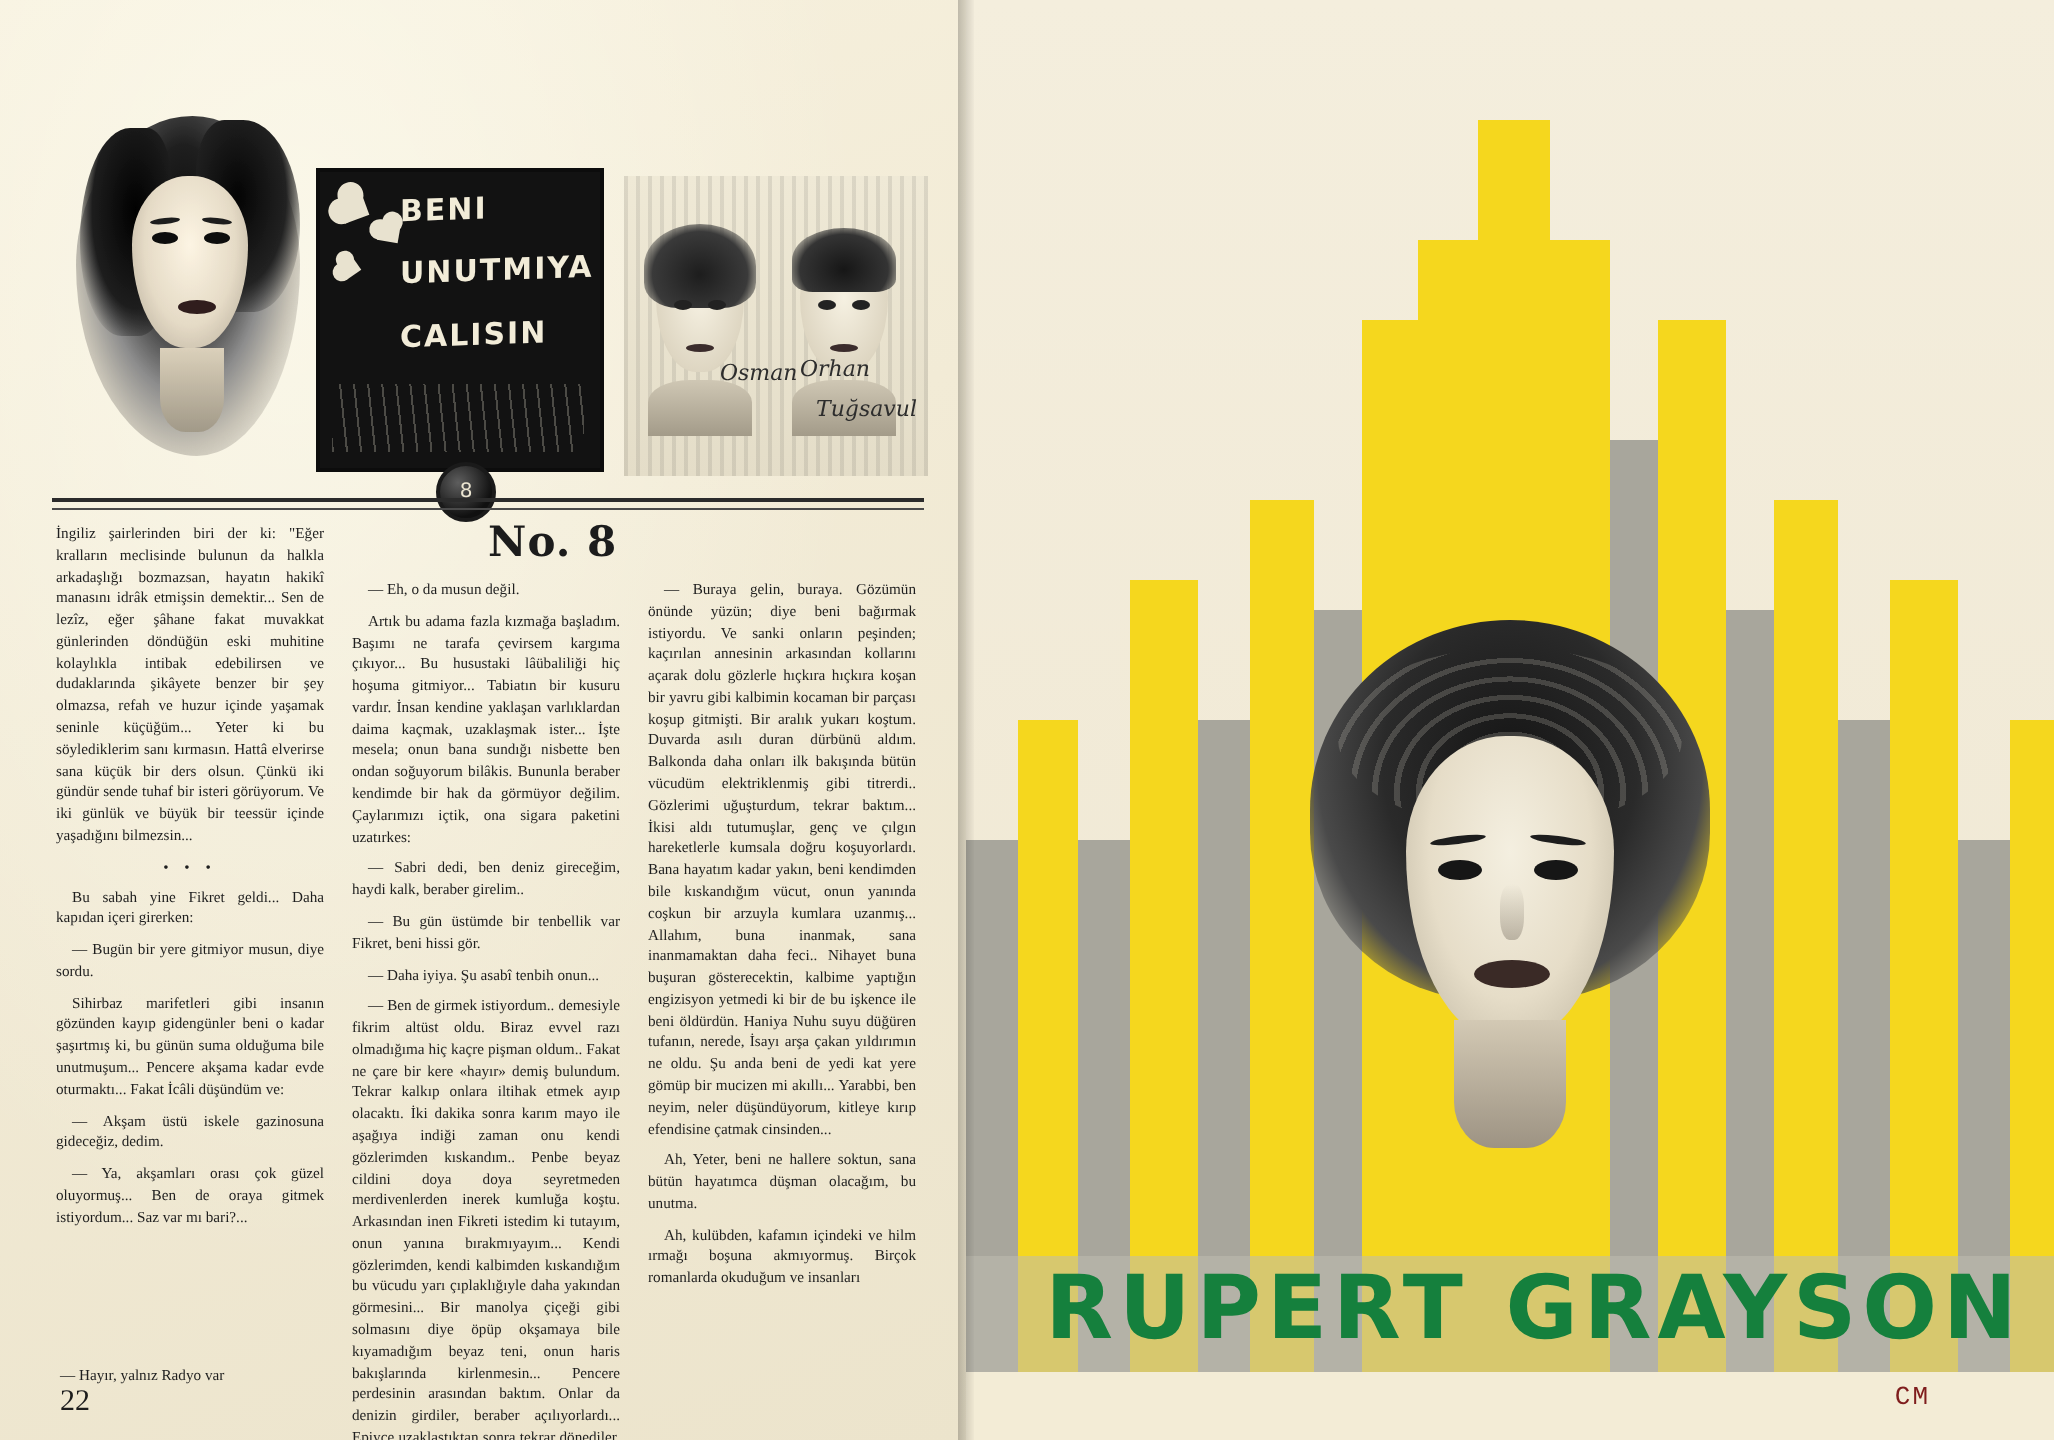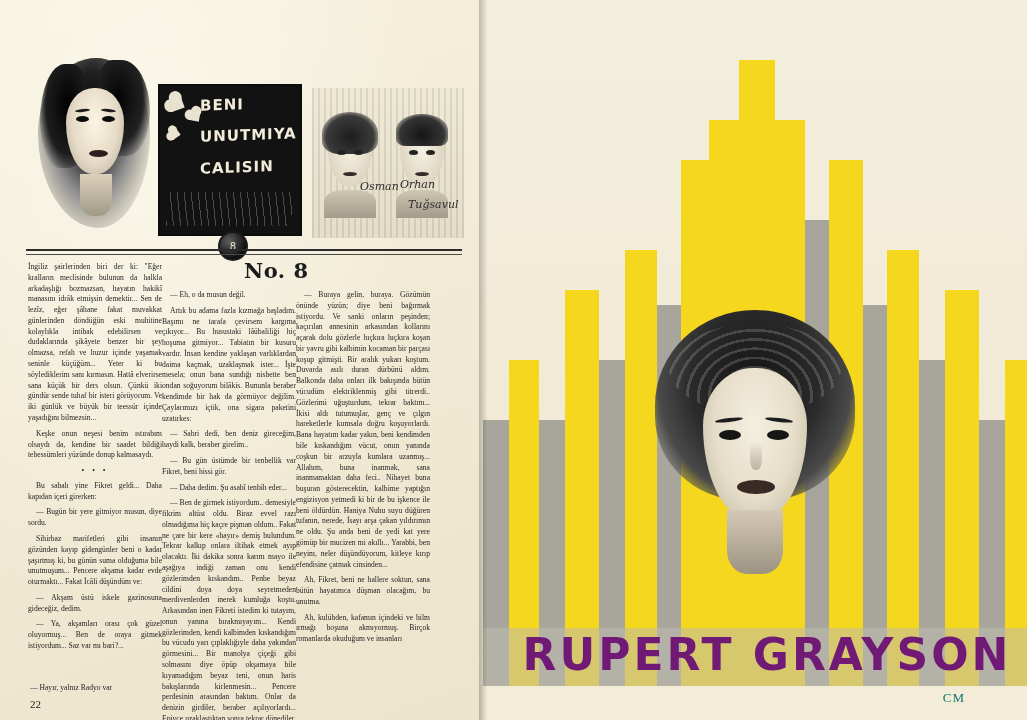--- a/index.html
+++ b/index.html
@@ -230,39 +230,40 @@
     color: #1c1c1c;
     letter-spacing: .5px;
   }
 
   
   .columns {
     position: absolute;
     left: 28px; top: 262px;
     width: 432px; height: 430px;
     display: flex;
+    gap: 14px;
   }
   .col {
     width: 134px;
     font-family: "Liberation Serif", serif;
     font-size: 7.6px;
     line-height: 1.42;
     color: #1e1e1e;
     text-align: justify;
   }
   .col p { margin: 0 0 5px 0; text-indent: 8px; }
   .col p.no-ind { text-indent: 0; }
   .col .dots { text-align: center; letter-spacing: 3px; margin: 4px 0; }
   .col-2, .col-3 { margin-top: 28px; }
 
   .page-num {
     position: absolute;
     left: 30px; bottom: 10px;
     font-family: "Liberation Serif", serif;
-    font-size: 11px;
+    font-size: 15px;
     color: #1c1c1c;
   }
   .radio-line {
     position: absolute;
     left: 30px; bottom: 28px;
     width: 130px;
     font-family: "Liberation Serif", serif;
     font-size: 7.6px;
     color: #1e1e1e;
   }
@@ -300,21 +301,21 @@
     z-index: 5;
   }
   .title .l2 { font-size: 43px; }
   .author {
     position: absolute;
     left: 0; right: 0;
     bottom: 40px;
     text-align: center;
     font-family: "DejaVu Sans", sans-serif;
     font-weight: bold;
-    color: #701a75;
+    color: #15803d;
     font-size: 44px;
     letter-spacing: 3px;
     z-index: 5;
     padding-left: 24px;
   }
   .cover-face {
     position: absolute;
     left: 50%;
     transform: translateX(-50%);
     top: 310px;
@@ -364,23 +365,23 @@
   }
   .cover-face .cf-neck {
     position: absolute; left: 72px; top: 200px;
     width: 56px; height: 64px;
     background: linear-gradient(180deg, #d3c9b4, #9d9383);
     border-radius: 0 0 36% 36%;
   }
   .monogram {
     position: absolute;
     right: 62px; bottom: 14px;
-    font-family: Liberation Serif, serif;
+    font-family: Liberation Mono, monospace;
     font-size: 13px;
-    color: #0f766e;
+    color: #7f1d1d;
     letter-spacing: 1px;
     z-index: 7;
   }
   .gutter {
     position: absolute;
     left: 479px; top: 0;
     width: 8px; height: 720px;
     background: linear-gradient(90deg, rgba(0,0,0,0.22), rgba(0,0,0,0.02));
     z-index: 9;
   }
@@ -451,39 +452,38 @@
       <div class="sig sig-3">Tuğsavul</div>
 
       <div class="rule"></div>
       <div class="rule thin"></div>
 
       <div class="issue-no">No. 8</div>
 
       <div class="columns">
         <div class="col col-1">
           <p class="no-ind">İngiliz şairlerinden biri der ki: "Eğer kralların meclisinde bulunun da halkla arkadaşlığı bozmazsan, hayatın hakikî manasını idrâk etmişsin demektir... Sen de lezîz, eğer şâhane fakat muvakkat günlerinden döndüğün eski muhitine kolaylıkla intibak edebilirsen ve dudaklarında şikâyete benzer bir şey olmazsa, refah ve huzur içinde yaşamak seninle küçüğüm... Yeter ki bu söylediklerim sanı kırmasın. Hattâ elverirse sana küçük bir ders olsun. Çünkü iki gündür sende tuhaf bir isteri görüyorum. Ve iki günlük ve büyük bir teessür içinde yaşadığını bilmezsin...</p>
-          <p>Keşke onun neşesi benim ıstırabım olsaydı da, kendine bir saadet bildiği tebessümleri yüzünde donup kalmasaydı.</p>
           <p class="dots no-ind">•  •  •</p>
           <p>Bu sabah yine Fikret geldi... Daha kapıdan içeri girerken:</p>
           <p>— Bugün bir yere gitmiyor musun, diye sordu.</p>
           <p>Sihirbaz marifetleri gibi insanın gözünden kayıp gidengünler beni o kadar şaşırtmış ki, bu günün suma olduğuma bile unutmuşum... Pencere akşama kadar evde oturmaktı... Fakat İcâli düşündüm ve:</p>
           <p>— Akşam üstü iskele gazinosuna gideceğiz, dedim.</p>
           <p>— Ya, akşamları orası çok güzel oluyormuş... Ben de oraya gitmek istiyordum... Saz var mı bari?...</p>
         </div>
         <div class="col col-2">
           <p>— Eh, o da musun değil.</p>
           <p>Artık bu adama fazla kızmağa başladım. Başımı ne tarafa çevirsem kargıma çıkıyor... Bu husustaki lâübaliliği hiç hoşuma gitmiyor... Tabiatın bir kusuru vardır. İnsan kendine yaklaşan varlıklardan daima kaçmak, uzaklaşmak ister... İşte mesela; onun bana sundığı nisbette ben ondan soğuyorum bilâkis. Bununla beraber kendimde bir hak da görmüyor değilim. Çaylarımızı içtik, ona sigara paketini uzatırkes:</p>
           <p>— Sabri dedi, ben deniz gireceğim, haydi kalk, beraber girelim..</p>
           <p>— Bu gün üstümde bir tenbellik var Fikret, beni hissi gör.</p>
-          <p>— Daha dedim. Şu asabî tenbih eder...</p>
+          <p>— Daha iyiya. Şu asabî tenbih onun...</p>
           <p>— Ben de girmek istiyordum.. demesiyle fikrim altüst oldu. Biraz evvel razı olmadığıma hiç kaçre pişman oldum.. Fakat ne çare bir kere «hayır» demiş bulundum. Tekrar kalkıp onlara iltihak etmek ayıp olacaktı. İki dakika sonra karım mayo ile aşağıya indiği zaman onu kendi gözlerimden kıskandım.. Penbe beyaz cildini doya doya seyretmeden merdivenlerden inerek kumluğa koştu. Arkasından inen Fikreti istedim ki tutayım, onun yanına bırakmıyayım... Kendi gözlerimden, kendi kalbimden kıskandığım bu vücudu yarı çıplaklığıyle daha yakından görmesini... Bir manolya çiçeği gibi solmasını diye öpüp okşamaya bile kıyamadığım beyaz teni, onun haris bakışlarında kirlenmesin... Pencere perdesinin arasından baktım. Onlar da denizin girdiler, beraber açılıyorlardı... Epiyce uzaklaştıktan sonra tekrar dönediler, bu sefer, kumluğa mürâvai olarak kulaklara doğru yüzmeğe başladılar. Bana öyle geldi ki sanki içimde meçhul bir kuvvet;</p>
         </div>
         <div class="col col-3">
           <p>— Buraya gelin, buraya. Gözümün önünde yüzün; diye beni bağırmak istiyordu. Ve sanki onların peşinden; kaçırılan annesinin arkasından kollarını açarak dolu gözlerle hıçkıra hıçkıra koşan bir yavru gibi kalbimin kocaman bir parçası koşup gitmişti. Bir aralık yukarı koştum. Duvarda asılı duran dürbünü aldım. Balkonda daha onları ilk bakışında bütün vücudüm elektriklenmiş gibi titrerdi.. Gözlerimi uğuşturdum, tekrar baktım... İkisi aldı tutumuşlar, genç ve çılgın hareketlerle kumsala doğru koşuyorlardı. Bana hayatım kadar yakın, beni kendimden bile kıskandığım vücut, onun yanında coşkun bir arzuyla kumlara uzanmış... Allahım, buna inanmak, sana inanmamaktan daha feci.. Nihayet buna buşuran gösterecektin, kalbime yaptığın engizisyon yetmedi ki bir de bu işkence ile beni öldürdün. Haniya Nuhu suyu düğüren tufanın, nerede, İsayı arşa çakan yıldırımın ne oldu. Şu anda beni de yedi kat yere gömüp bir mucizen mi akıllı... Yarabbi, ben neyim, neler düşündüyorum, kitleye kırıp efendisine çatmak cinsinden...</p>
-          <p>Ah, Fikret, beni ne hallere soktun, sana bütün hayatımca düşman olacağım, bu unutma.</p>
+          <p>Ah, Yeter, beni ne hallere soktun, sana bütün hayatımca düşman olacağım, bu unutma.</p>
           <p>Ah, kulübden, kafamın içindeki ve hilm ırmağı boşuna akmıyormuş. Birçok romanlarda okuduğum ve insanları</p>
         </div>
       </div>
 
       <div class="radio-line">— Hayır, yalnız Radyo var</div>
       <div class="page-num">22</div>
     </div>
   </div>
 
   <div class="right-page">

